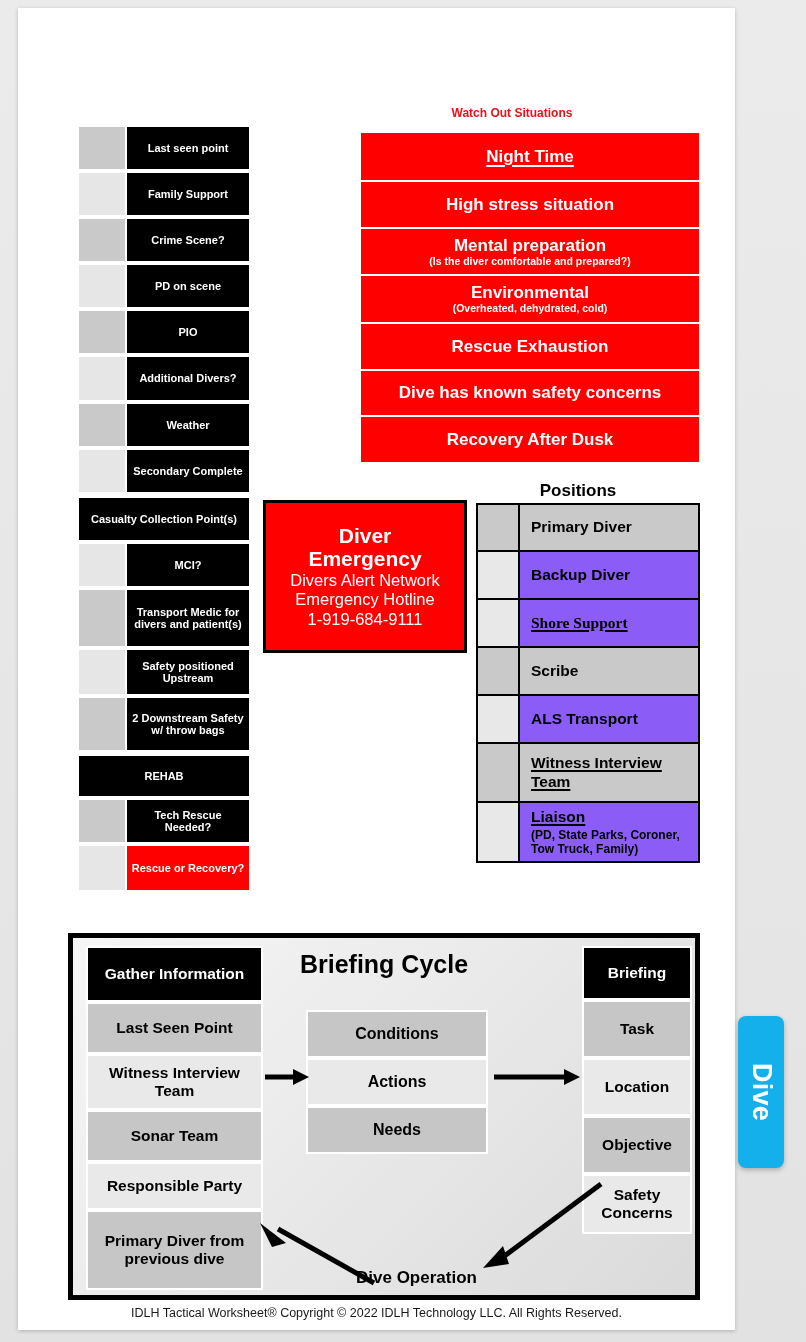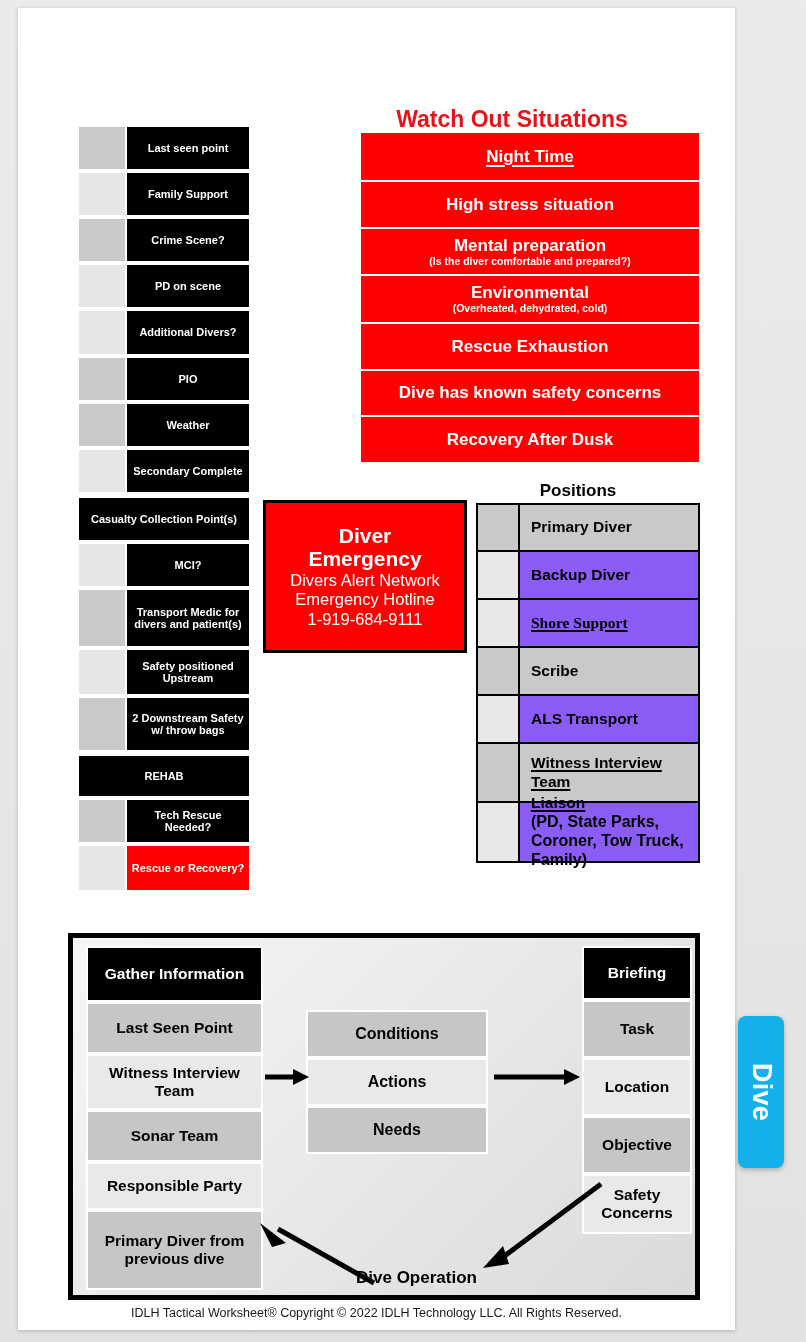--- a/index.html
+++ b/index.html
@@ -123,21 +123,21 @@
     padding: 7px 0 7px 11px;
     display: flex;
     flex-direction: column;
     justify-content: center;
     color: #000;
   }
   .pos-label.g1 { background: #c9c9c9; }
   .pos-label.g2 { background: #8b5cf6; }
   .pos-main { font-size: 15.5px; font-weight: 700; line-height: 1.2; }
   .pos-main.ul { text-decoration: underline; text-decoration-thickness: 2px; text-underline-offset: 2px; }
-  .pos-sub { font-size: 16px; font-weight: 700; line-height: 1.18; margin-top: 1px; }
+  .pos-sub { font-size: 12px; font-weight: 700; line-height: 1.18; margin-top: 1px; }
 
   
   #briefing {
     position: absolute;
     left: 50px; top: 925px;
     width: 632px; height: 367px;
     border: 5px solid #000;
     background: linear-gradient(135deg,#f6f6f6 0%, #eaeaea 45%, #dadada 100%);
   }
   #bc-title {
@@ -209,30 +209,30 @@
           <div class="ck-label">Family Support</div>
         </div>
         <div class="ck-row" style="height: 44px;">
           <div class="ck-box g1"></div>
           <div class="ck-label">Crime Scene?</div>
         </div>
         <div class="ck-row" style="height: 44px;">
           <div class="ck-box g2"></div>
           <div class="ck-label">PD on scene</div>
         </div>
+        <div class="ck-row" style="height: 44px;">
+          <div class="ck-box g1"></div>
+          <div class="ck-label">PIO</div>
+        </div>
         <div class="ck-row" style="height: 45px;">
           <div class="ck-box g2"></div>
           <div class="ck-label">Additional Divers?</div>
         </div>
         <div class="ck-row" style="height: 44px;">
           <div class="ck-box g1"></div>
-          <div class="ck-label">PIO</div>
-        </div>
-        <div class="ck-row" style="height: 44px;">
-          <div class="ck-box g1"></div>
           <div class="ck-label">Weather</div>
         </div>
         <div class="ck-row" style="height: 44px;">
           <div class="ck-box g2"></div>
           <div class="ck-label">Secondary Complete</div>
         </div>
         <div class="ck-row" style="height: 46px; flex-direction: column;">
           <div class="ck-box g1"></div>
           <div class="ck-label">Casualty Collection Point(s)</div>
         </div>
@@ -259,21 +259,21 @@
         <div class="ck-row" style="height: 44px;">
           <div class="ck-box g1"></div>
           <div class="ck-label">Tech Rescue Needed?</div>
         </div>
         <div class="ck-row" style="height: 46px;">
           <div class="ck-box g2"></div>
           <div class="ck-label red">Rescue or Recovery?</div>
         </div>
       </div>
 
-    <div class="sec-title red" style="left:324px; top:98px; width:340px; font-size:23px;">Watch Out Situations</div>
+    <div class="sec-title red" style="left:324px; top:98px; width:340px; font-size:12px;">Watch Out Situations</div>
     <div id="watchout">
         <div class="wo-row" style="height: 49px;">
           <div class="wo-main ul">Night Time</div>
         </div>
         <div class="wo-row" style="height: 47px;">
           <div class="wo-main">High stress situation</div>
         </div>
         <div class="wo-row" style="height: 47px;">
           <div class="wo-main">Mental preparation</div>
           <div class="wo-sub">(Is the diver comfortable and prepared?)</div>
@@ -344,20 +344,21 @@
             <div class="pos-box g2"></div>
             <div class="pos-label g2">
               <div class="pos-main ul">Liaison</div>
               <div class="pos-sub">(PD, State Parks, Coroner, Tow Truck, Family)</div>
             </div>
           </div>
         </div>
     </div>
 
     <div id="briefing">
+      <div id="bc-title">Briefing Cycle</div>
 
       <div class="bc-col" id="bc-left">
           <div class="bc-cell dark" style="height: 56px;">Gather Information</div>
           <div class="bc-cell g1" style="height: 52px;">Last Seen Point</div>
           <div class="bc-cell g2" style="height: 56px;">Witness Interview Team</div>
           <div class="bc-cell g1" style="height: 52px;">Sonar Team</div>
           <div class="bc-cell g2" style="height: 48px;">Responsible Party</div>
           <div class="bc-cell g1" style="height: 80px;">Primary Diver from previous dive</div>
         </div>
       <div class="bc-col" id="bc-mid">

